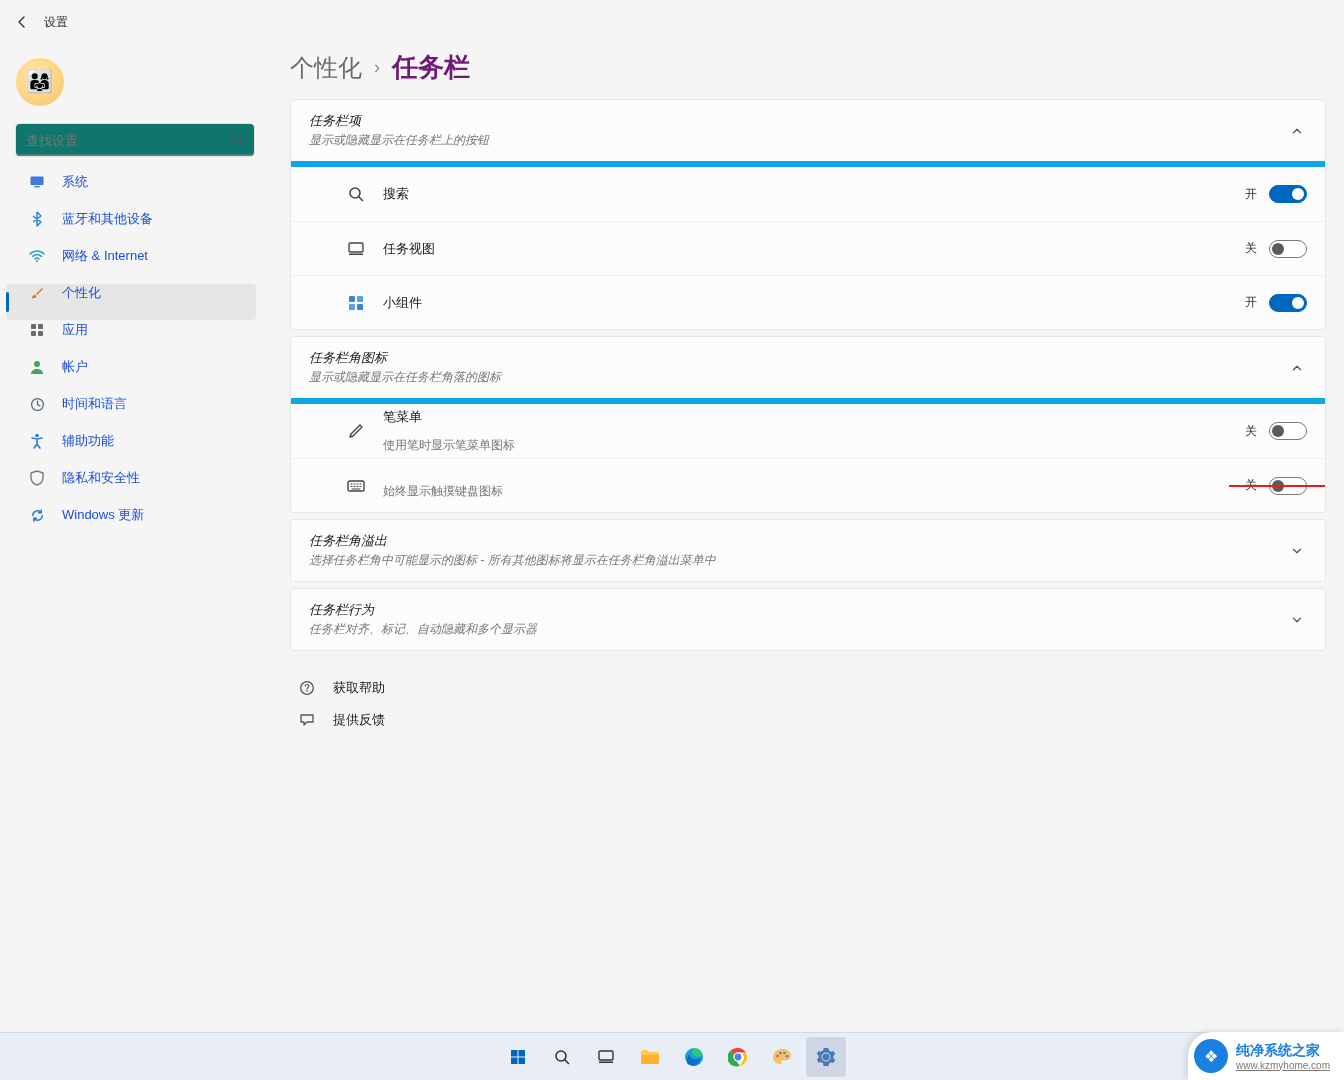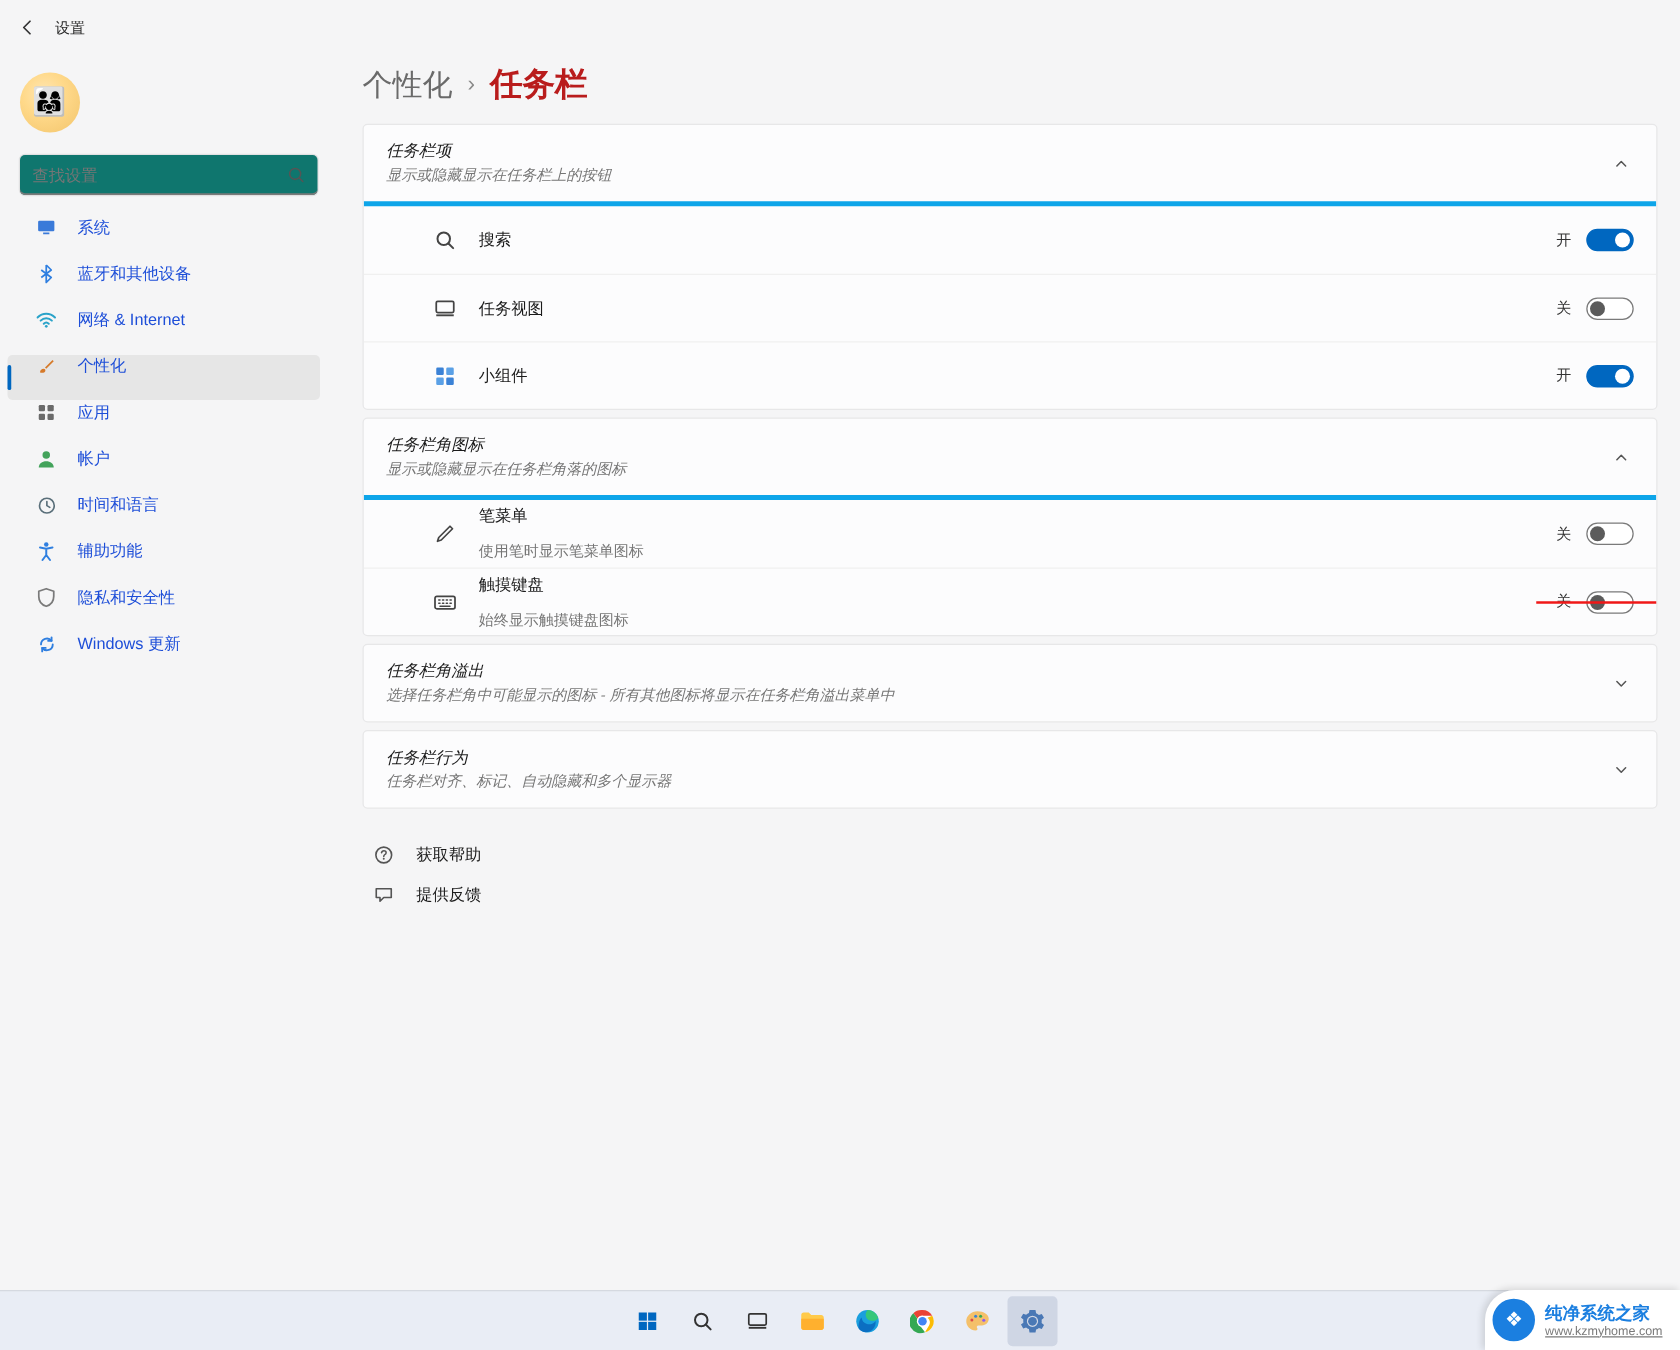--- a/index.html
+++ b/index.html
@@ -107,41 +107,41 @@
     flex: 1;
     padding: 0 18px 0 28px;
     overflow-y: auto;
   }
   .breadcrumb {
     display: flex; align-items: center; gap: 12px;
     padding-top: 6px; padding-bottom: 14px;
   }
   .crumb-parent { font-size: 24px; color: #6a6a6a; cursor: pointer; }
   .crumb-sep { font-size: 18px; color: #8a8a8a; }
-  .crumb-current { font-size: 26px; font-weight: 600; color: #b91c1c; }
+  .crumb-current { font-size: 26px; font-weight: 600; color: #701a75; }
 
   .card {
     background: #fcfcfd;
     border: 1px solid #e7e7e8;
     border-radius: 4px;
     margin-bottom: 6px;
     overflow: hidden;
   }
   .card-header {
     display: flex; align-items: center;
     padding: 12px 18px;
     cursor: pointer;
     font-style: italic;
   }
   .card-header .hdr-text { flex: 1; }
   .card-header .hdr-title { font-size: 13px; color: #1a1a1a; }
   .card-header .hdr-sub { font-size: 12px; color: #767676; margin-top: 2px; }
   .chev { width: 20px; height: 20px; display:flex;align-items:center;justify-content:center; color:#555;}
 
-  .rows { border-top: 4px solid #0ea5e9; }
+  .rows { border-top: 6px solid #0ea5e9; }
   .row {
     display: flex; align-items: center;
     padding: 0 18px 0 54px;
     min-height: 54px;
     border-top: 1px solid #f0f0f0;
     position: relative;
   }
   .rows .row:first-child{ border-top:none;}
   .row-ico {
     width: 22px; height: 22px;
@@ -454,21 +454,20 @@
             </div>
           </div>
           <div class="row">
             <span class="row-ico">
               <svg width="18" height="12" viewBox="0 0 18 12">
                 <rect x="1" y="1" width="16" height="10" rx="1.5" fill="none" stroke="#444" stroke-width="1.4"></rect>
                 <path d="M4 4h1M7 4h1M10 4h1M13 4h1M4 6.5h1M7 6.5h1M10 6.5h1M13 6.5h1M5 9h8" stroke="#444" stroke-width="1.2" stroke-linecap="round"></path>
               </svg>
             </span>
             <div class="row-text">
-              <div class="row-title">触摸键盘</div>
               <div class="row-sub">始终显示触摸键盘图标</div>
             </div>
             <div class="toggle-wrap">
               <span class="toggle-state">关</span>
               <div class="toggle">
                 <div class="knob"></div>
               </div>
             </div>
             <div class="arrow-annot">
               <div class="shaft"></div>

